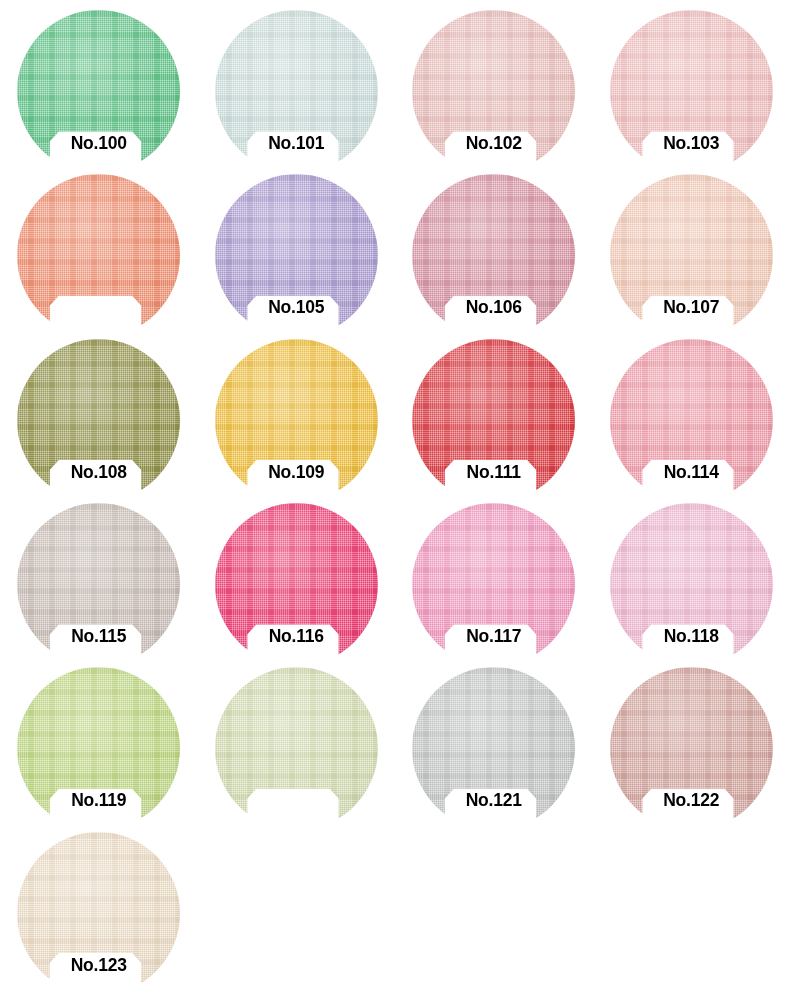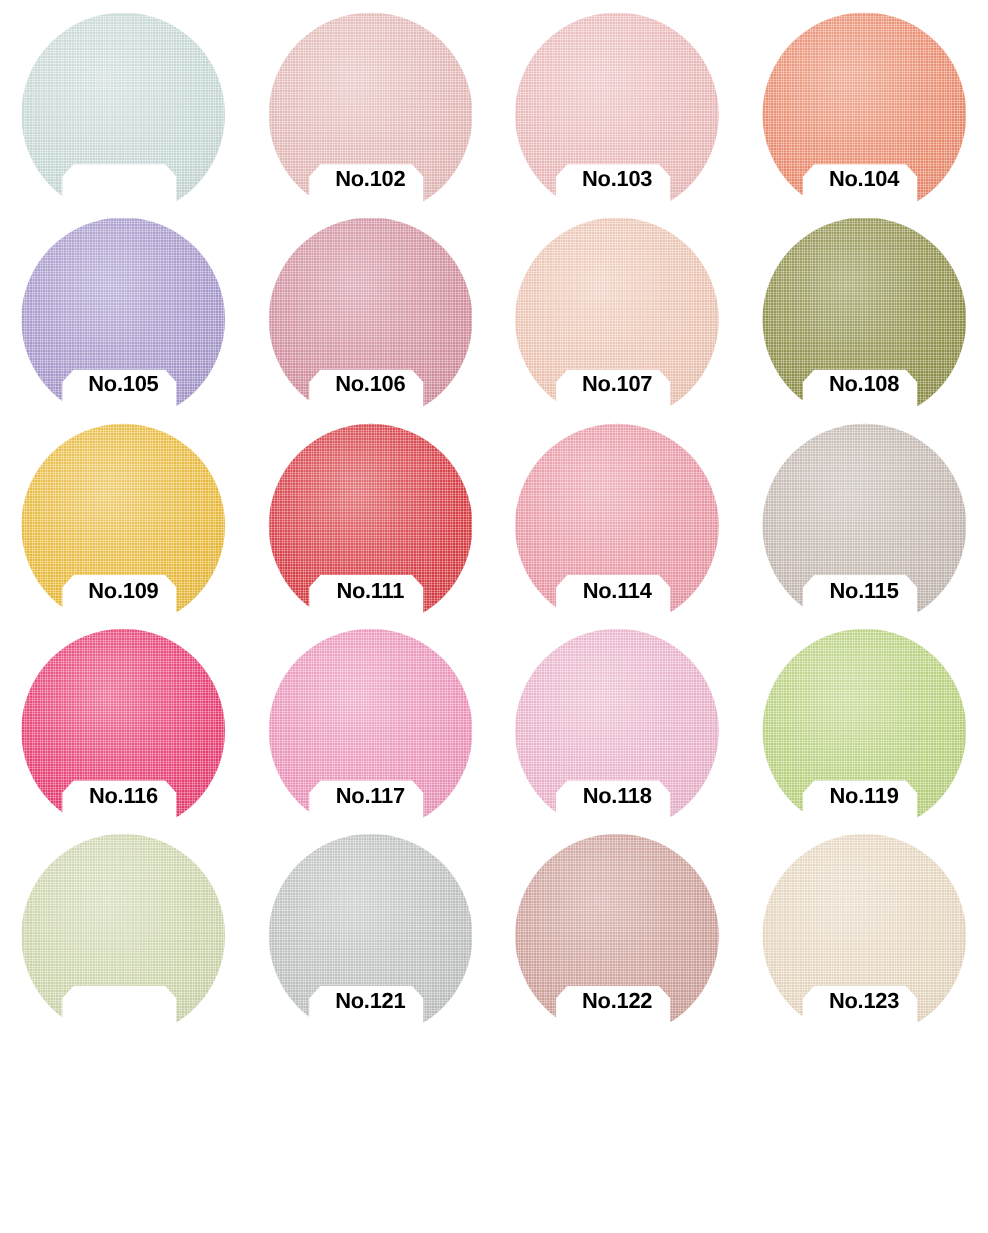--- a/index.html
+++ b/index.html
@@ -114,44 +114,51 @@
     line-height: 21px;
   }
 </style>
 </head>
 <body>
 
 <div class="sheet">
   <div class="swatch-grid">
       <div class="swatch">
         <div class="disc-wrap">
+          <div class="disc" style="background-color: rgb(99, 200, 140);"></div>
+          <div class="disc-shade"></div>
+        </div>
+        <div class="swatch-label">No.100</div>
+      </div>
+      <div class="swatch">
+        <div class="disc-wrap">
           <div class="disc" style="background-color: rgb(210, 228, 226);"></div>
           <div class="disc-shade"></div>
         </div>
+        <div class="swatch-label">No.101</div>
       </div>
       <div class="swatch">
         <div class="disc-wrap">
           <div class="disc" style="background-color: rgb(238, 195, 193);"></div>
           <div class="disc-shade"></div>
         </div>
         <div class="swatch-label">No.102</div>
       </div>
       <div class="swatch">
         <div class="disc-wrap">
           <div class="disc" style="background-color: rgb(246, 195, 196);"></div>
           <div class="disc-shade"></div>
         </div>
         <div class="swatch-label">No.103</div>
       </div>
       <div class="swatch">
         <div class="disc-wrap">
           <div class="disc" style="background-color: rgb(246, 147, 116);"></div>
           <div class="disc-shade"></div>
         </div>
-        <div class="swatch-label">No.104</div>
       </div>
       <div class="swatch">
         <div class="disc-wrap">
           <div class="disc" style="background-color: rgb(176, 160, 214);"></div>
           <div class="disc-shade"></div>
         </div>
         <div class="swatch-label">No.105</div>
       </div>
       <div class="swatch">
         <div class="disc-wrap">

